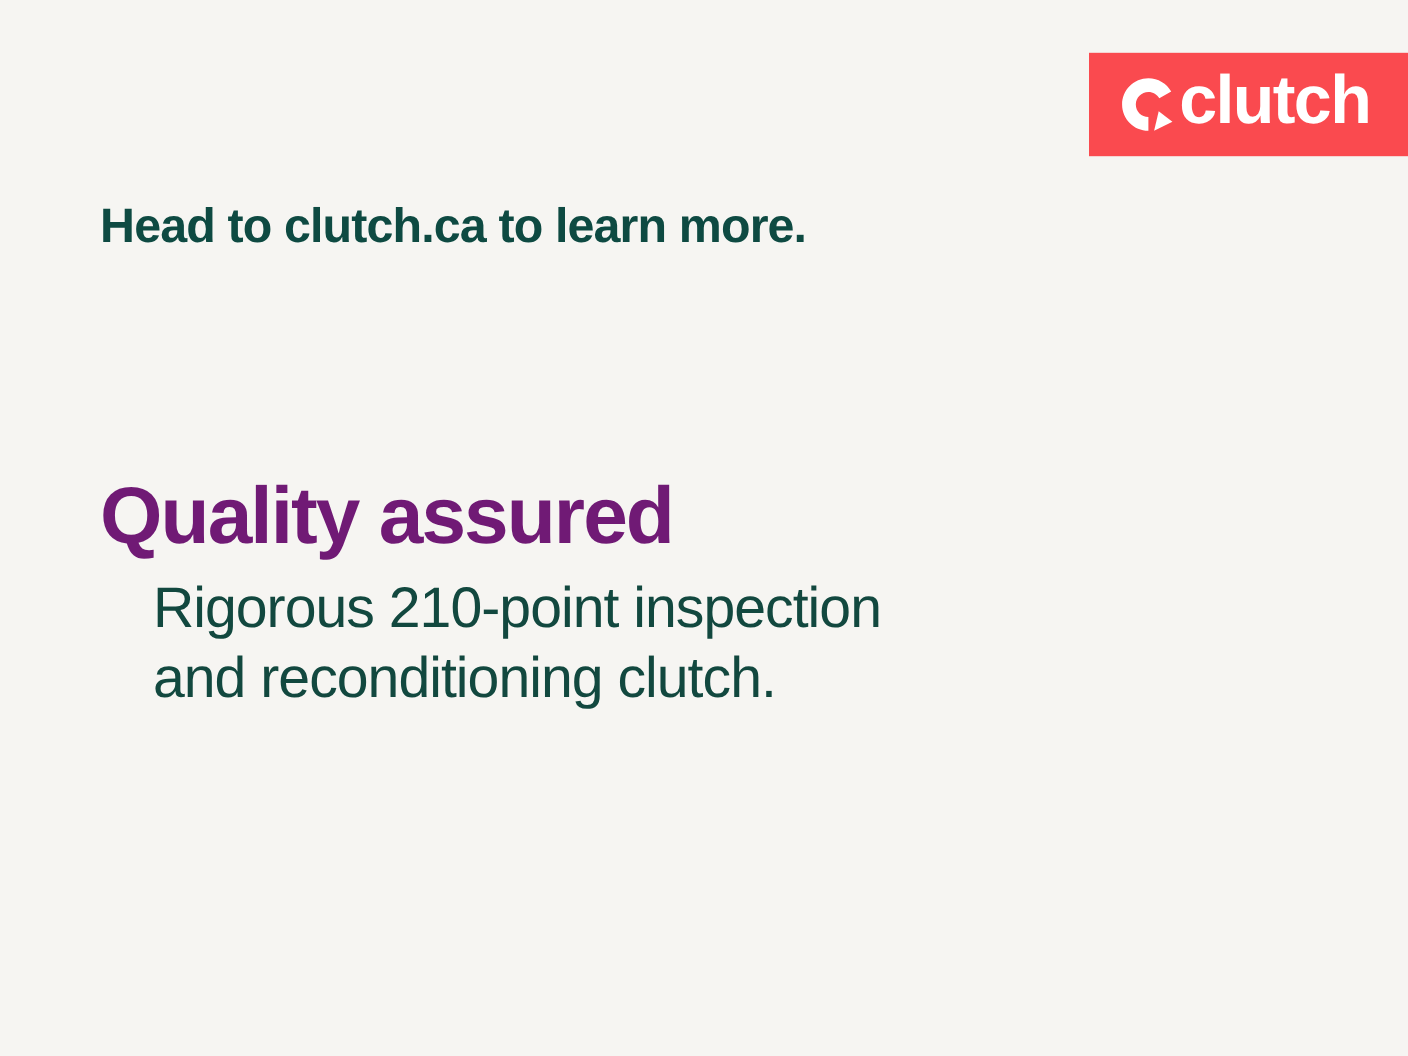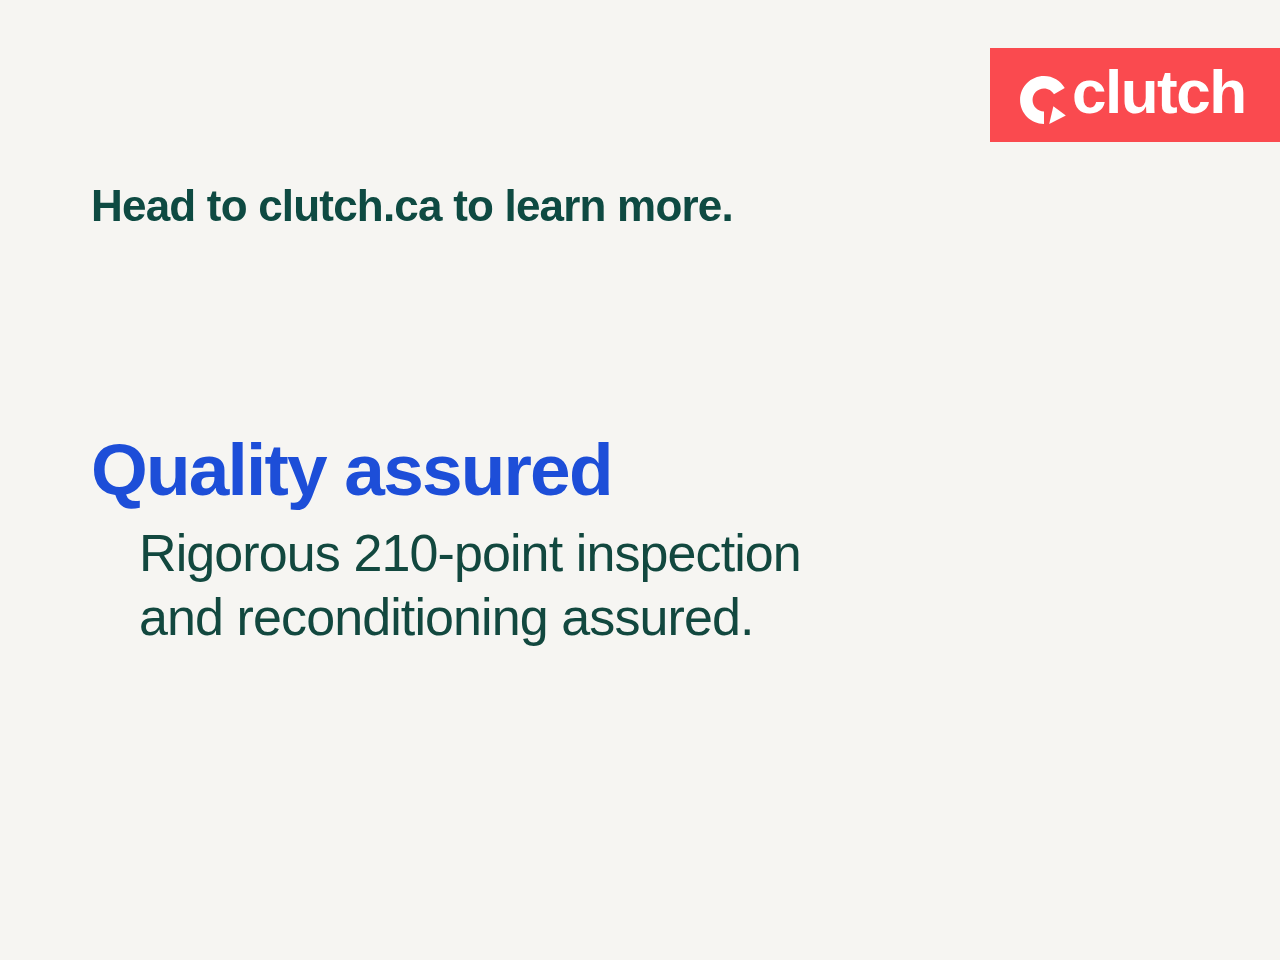--- a/index.html
+++ b/index.html
@@ -26,21 +26,21 @@
     height: 94px;
     background: #fa4a4f;
     display: flex;
     align-items: center;
     justify-content: flex-start;
     padding-left: 28px;
   }
 
   .brand-lockup {
     display: flex;
-    align-items: flex-end;
+    align-items: center;
     gap: 0px;
   }
 
   .brand-mark {
     display: block;
     width: 52px;
     height: 52px;
     flex: 0 0 auto;
   }
 
@@ -80,21 +80,21 @@
     position: absolute;
     top: 432px;
     left: 0;
     width: 1000px;
   }
 
   .headline {
     font-size: 73px;
     font-weight: bold;
     letter-spacing: -1.8px;
-    color: #1d4ed8;
+    color: #701a75;
     line-height: 1.05;
     white-space: nowrap;
   }
 
   .subheadline {
     margin-top: 12px;
     font-size: 52px;
     font-weight: normal;
     letter-spacing: -0.9px;
     color: #12483f;
@@ -135,17 +135,17 @@
 
 <div class="content">
 
   <div class="tagline">Head to clutch.ca to learn more.</div>
 
   <div class="headline-block">
     <h1 class="headline">Quality assured</h1>
 
     <p class="subheadline">
       <span class="sub-line">Rigorous 210-point inspection</span>
-      <span class="sub-line">and reconditioning assured.</span>
+      <span class="sub-line">and reconditioning clutch.</span>
     </p>
   </div>
 
 </div>
 
 </body></html>

